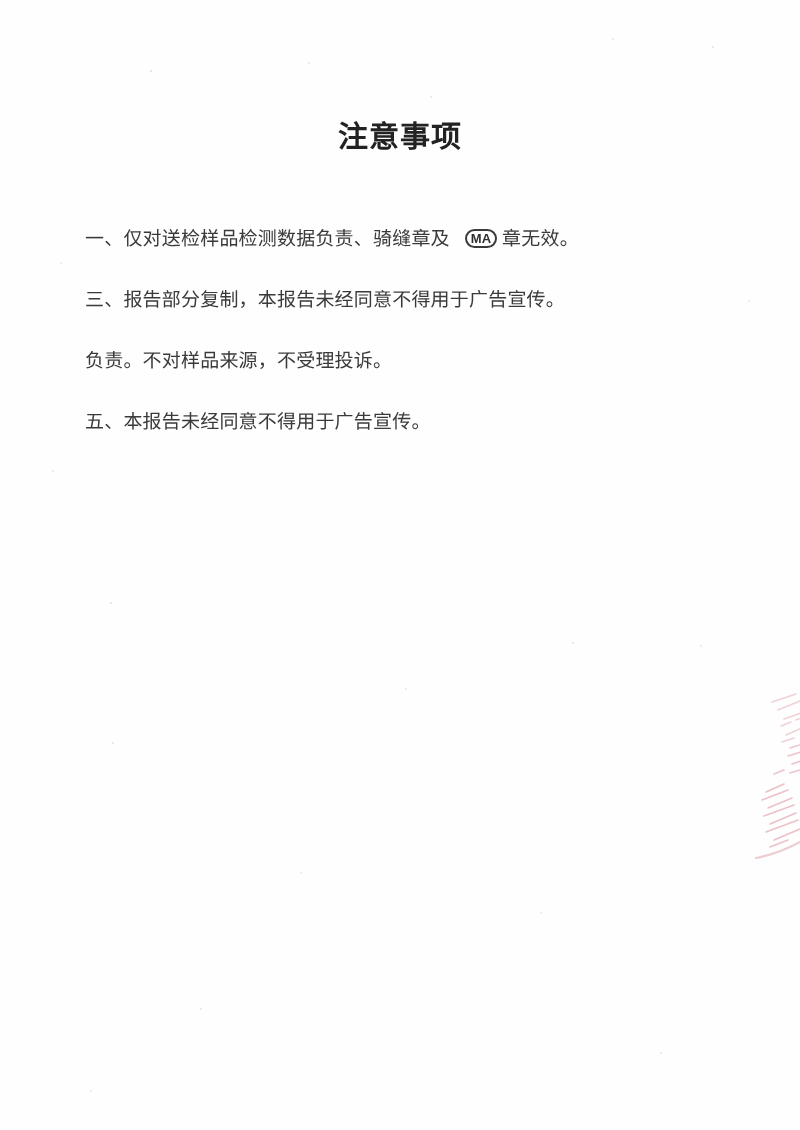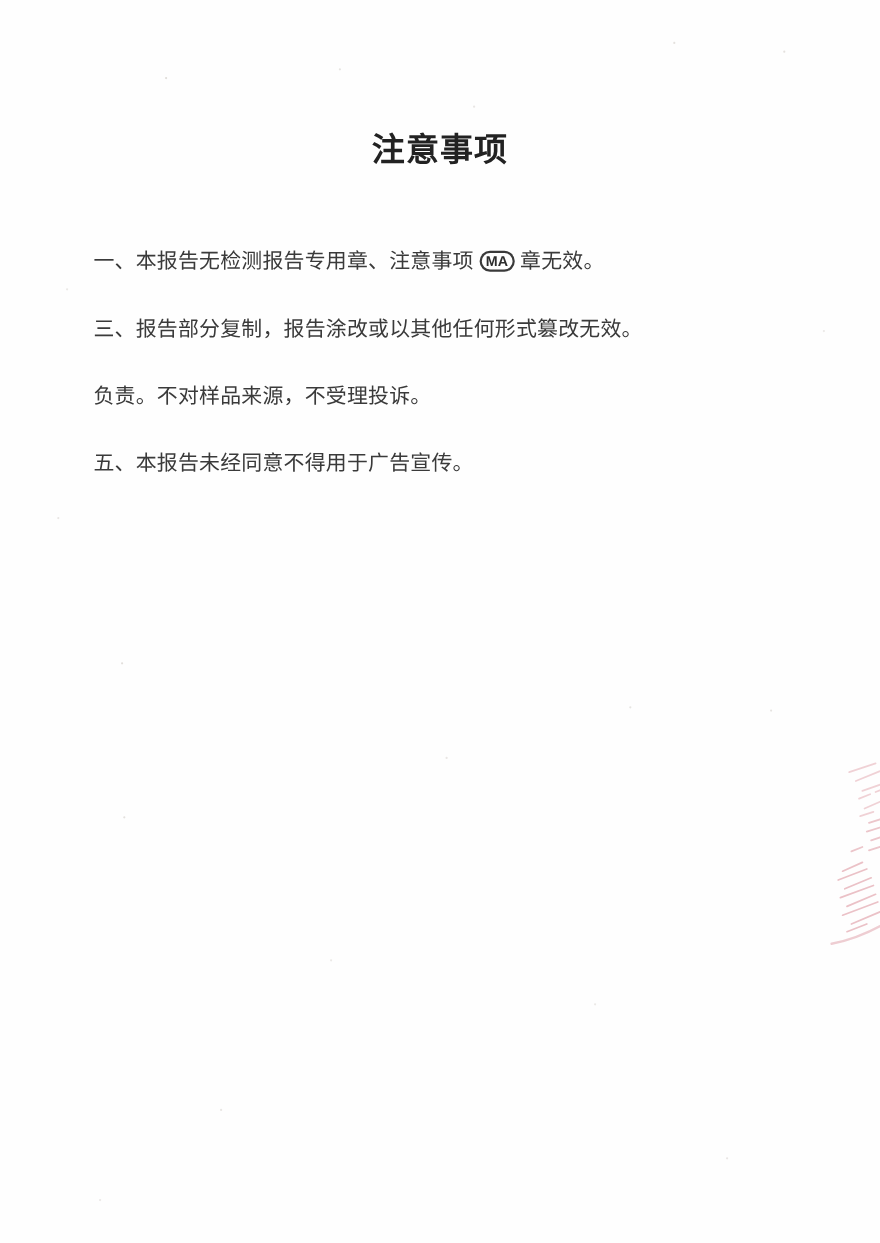--- a/index.html
+++ b/index.html
@@ -66,21 +66,21 @@
     letter-spacing: 0.2px;
   }
   .notes p {
     line-height: 61px;
     white-space: nowrap;
   }
 
   .ma-mark {
     display: inline-block;
     vertical-align: middle;
-    margin: -3px 5px 0 5px;
+    margin: -3px 5px 0 15px;
     padding: 0 4px;
     border: 2.5px solid #3a3a3a;
     border-radius: 10px;
     font-size: 13px;
     font-weight: bold;
     line-height: 15px;
     letter-spacing: 0;
     color: #2d2d2d;
   }
 
@@ -99,24 +99,24 @@
 </head>
 <body>
 
 <div class="page">
 
   <div class="specks"></div>
 
   <h1 class="doc-title">注意事项</h1>
 
   <div class="notes">
-    <p><span>一、本报告无检测报告专用章、注意事项</span><span class="ma-mark">MA</span><span>章无效。</span></p>
+    <p><span>一、仅对送检样品检测数据负责、骑缝章及</span><span class="ma-mark">MA</span><span>章无效。</span></p>
 
 
-    <p>三、报告部分复制，报告涂改或以其他任何形式篡改无效。</p>
+    <p>三、报告部分复制，本报告未经同意不得用于广告宣传。</p>
 
 
     <p>负责。不对样品来源，不受理投诉。</p>
 
     <p>五、本报告未经同意不得用于广告宣传。</p>
   </div>
 
   <svg class="stamp" viewBox="0 0 64 190" xmlns="http://www.w3.org/2000/svg">
     <g stroke="#cf6b78" stroke-width="1.6" stroke-linecap="round" fill="none">
 

